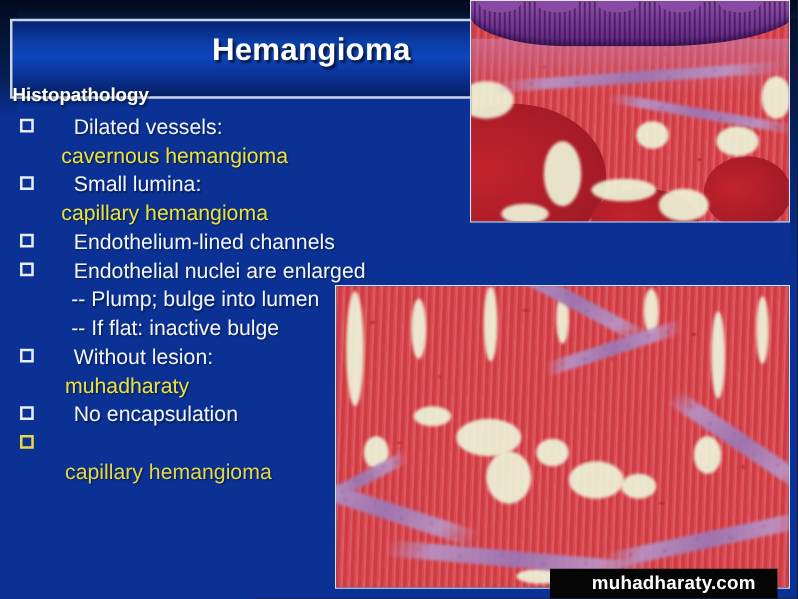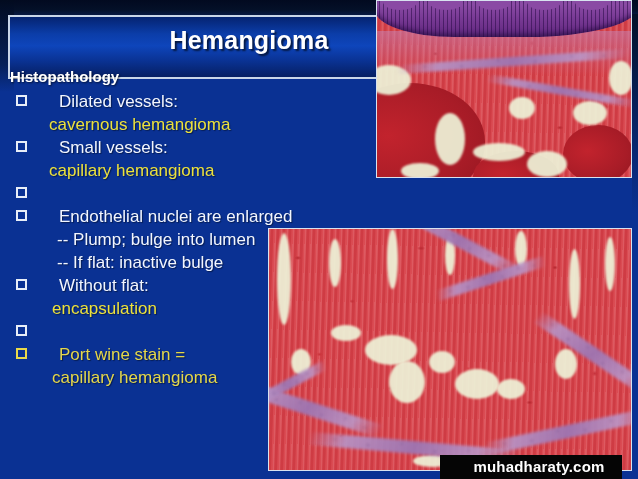--- a/index.html
+++ b/index.html
@@ -259,61 +259,62 @@
       <span class="bullet"></span>
       <span class="txt">Dilated vessels:</span>
     </div>
 
     <div class="row cont">
       <span class="txt yellow">cavernous hemangioma</span>
     </div>
 
     <div class="row">
       <span class="bullet"></span>
-      <span class="txt">Small vessels:</span>
+      <span class="txt">Small lumina:</span>
     </div>
 
     <div class="row cont">
       <span class="txt yellow">capillary hemangioma</span>
     </div>
 
     <div class="row">
       <span class="bullet"></span>
+      <span class="txt">Endothelium-lined channels</span>
     </div>
 
     <div class="row">
       <span class="bullet"></span>
       <span class="txt">Endothelial nuclei are enlarged</span>
     </div>
 
     <div class="row dash">
       <span class="txt">-- Plump; bulge into lumen</span>
     </div>
 
     <div class="row dash">
       <span class="txt">-- If flat: inactive bulge</span>
     </div>
 
 
     <div class="row">
       <span class="bullet"></span>
-      <span class="txt">Without flat:</span>
+      <span class="txt">Without lesion:</span>
     </div>
 
     <div class="row cont2">
-      <span class="txt yellow">encapsulation</span>
-    </div>
-
-    <div class="row">
-      <span class="bullet"></span>
+      <span class="txt yellow">muhadharaty</span>
+    </div>
+
+    <div class="row">
+      <span class="bullet"></span>
+      <span class="txt">No encapsulation</span>
     </div>
 
     <div class="row">
       <span class="bullet yellow"></span>
-      <span class="txt yellow-dim">Port wine stain =</span>
     </div>
 
     <div class="row cont2">
       <span class="txt yellow-dim">capillary hemangioma</span>
     </div>
 
   </div>
 
   <div class="photo" id="photo-top">
     <div class="tissue">

